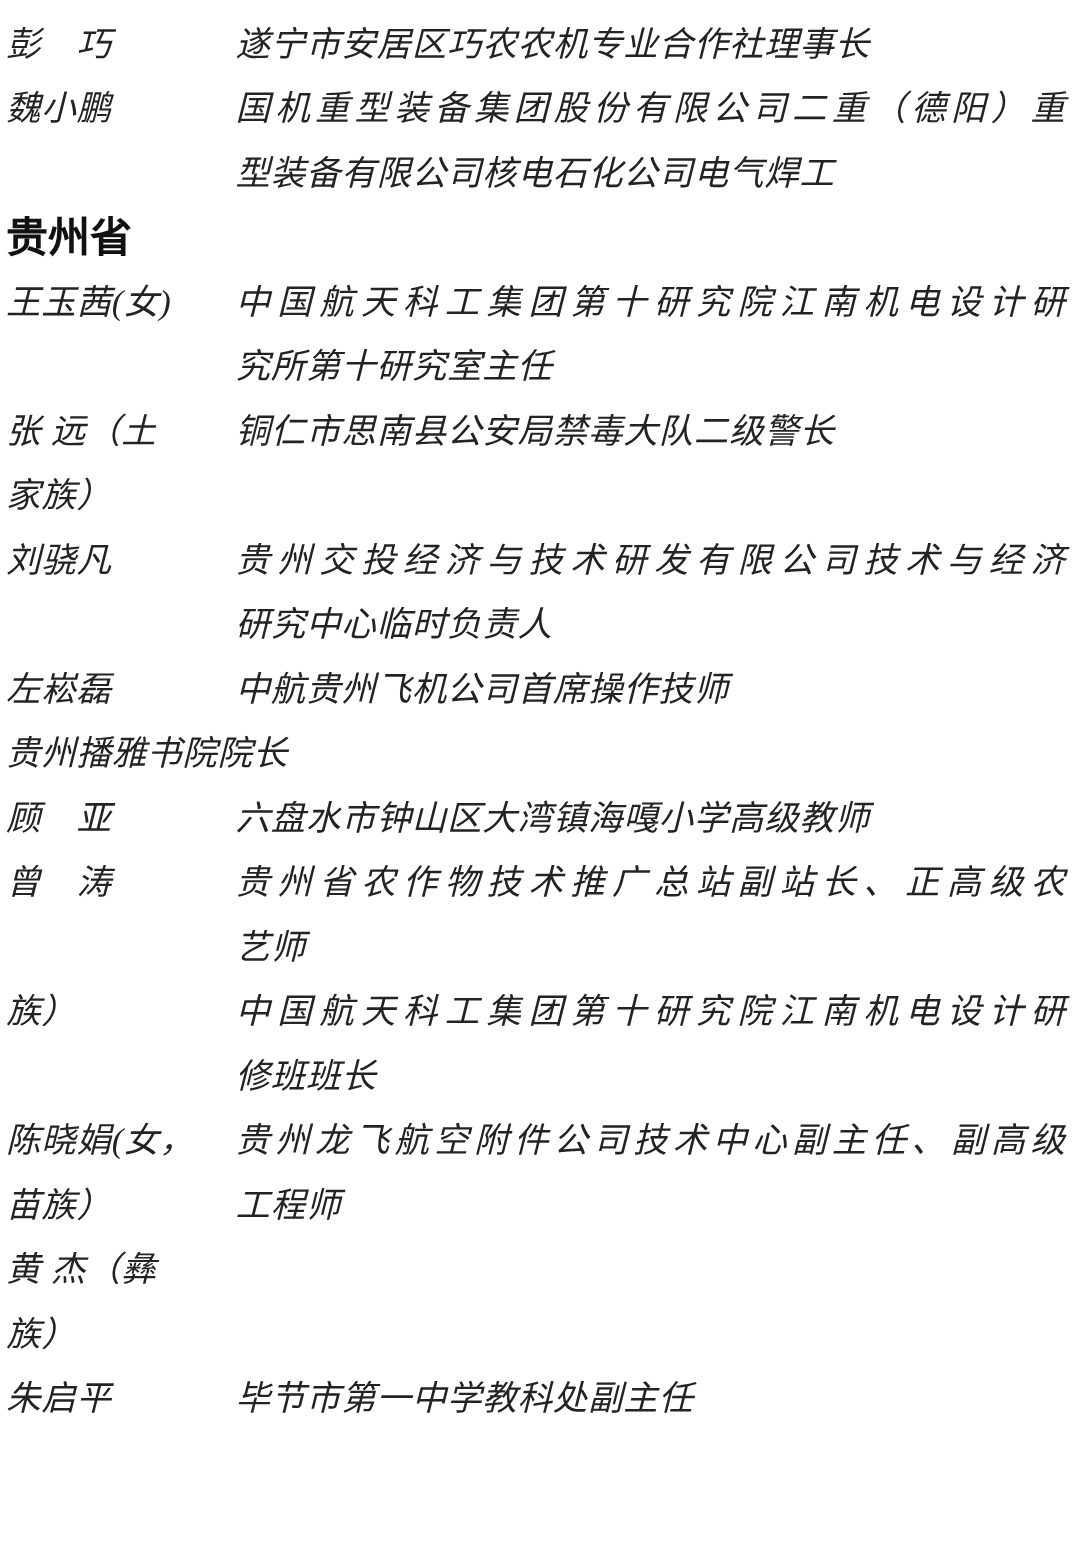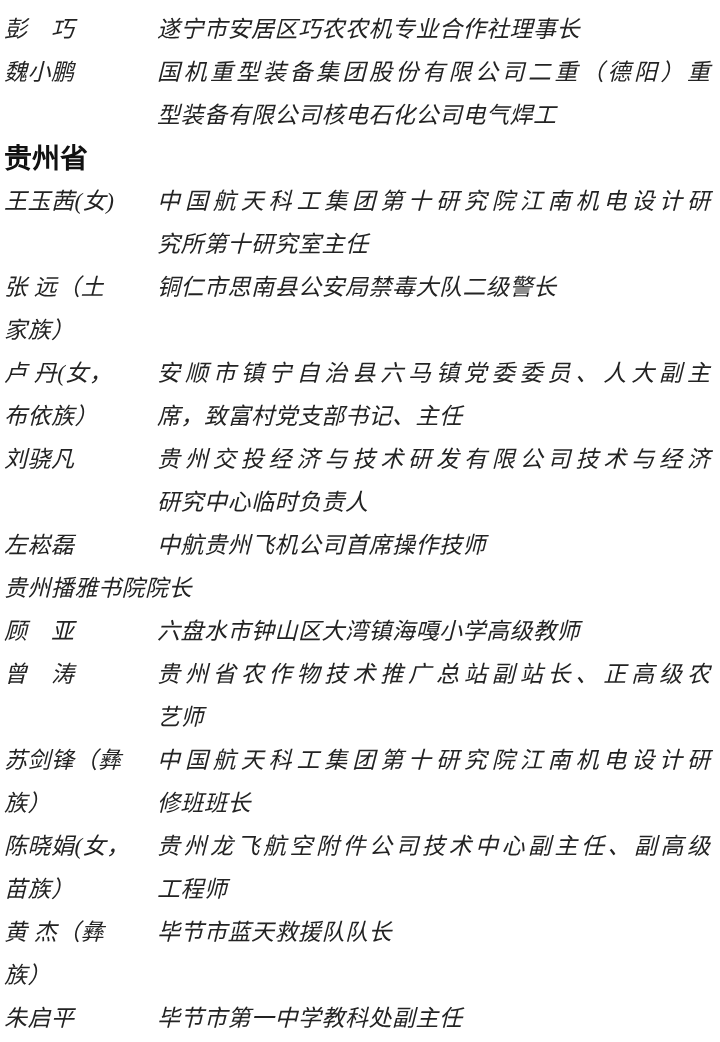--- a/index.html
+++ b/index.html
@@ -89,30 +89,20 @@
       <div class="name-cell">
         <div class="ln">张 远（土</div>
         <div class="ln">家族）</div>
       </div>
       <div class="title-cell">
         <div class="ln">铜仁市思南县公安局禁毒大队二级警长</div>
       </div>
     </div>
     <div class="entry-row">
       <div class="name-cell">
-        <div class="ln">卢 丹(女，</div>
-        <div class="ln">布依族）</div>
-      </div>
-      <div class="title-cell">
-        <div class="ln fill">安顺市镇宁自治县六马镇党委委员、人大副主</div>
-        <div class="ln">席，致富村党支部书记、主任</div>
-      </div>
-    </div>
-    <div class="entry-row">
-      <div class="name-cell">
         <div class="ln">刘骁凡</div>
       </div>
       <div class="title-cell">
         <div class="ln fill">贵州交投经济与技术研发有限公司技术与经济</div>
         <div class="ln">研究中心临时负责人</div>
       </div>
     </div>
     <div class="entry-row">
       <div class="name-cell">
         <div class="ln">左崧磊</div>
@@ -138,21 +128,20 @@
       <div class="name-cell">
         <div class="ln">曾　涛</div>
       </div>
       <div class="title-cell">
         <div class="ln fill">贵州省农作物技术推广总站副站长、正高级农</div>
         <div class="ln">艺师</div>
       </div>
     </div>
     <div class="entry-row">
       <div class="name-cell">
-        <div class="ln">苏剑锋（彝</div>
         <div class="ln">族）</div>
       </div>
       <div class="title-cell">
         <div class="ln fill">中国航天科工集团第十研究院江南机电设计研</div>
         <div class="ln">修班班长</div>
       </div>
     </div>
     <div class="entry-row">
       <div class="name-cell">
         <div class="ln">陈晓娟(女，</div>
@@ -161,23 +150,20 @@
       <div class="title-cell">
         <div class="ln fill">贵州龙飞航空附件公司技术中心副主任、副高级</div>
         <div class="ln">工程师</div>
       </div>
     </div>
     <div class="entry-row">
       <div class="name-cell">
         <div class="ln">黄 杰（彝</div>
         <div class="ln">族）</div>
       </div>
-      <div class="title-cell">
-        <div class="ln">毕节市蓝天救援队队长</div>
-      </div>
     </div>
     <div class="entry-row">
       <div class="name-cell">
         <div class="ln">朱启平</div>
       </div>
       <div class="title-cell">
         <div class="ln">毕节市第一中学教科处副主任</div>
       </div>
     </div>
   </div>

